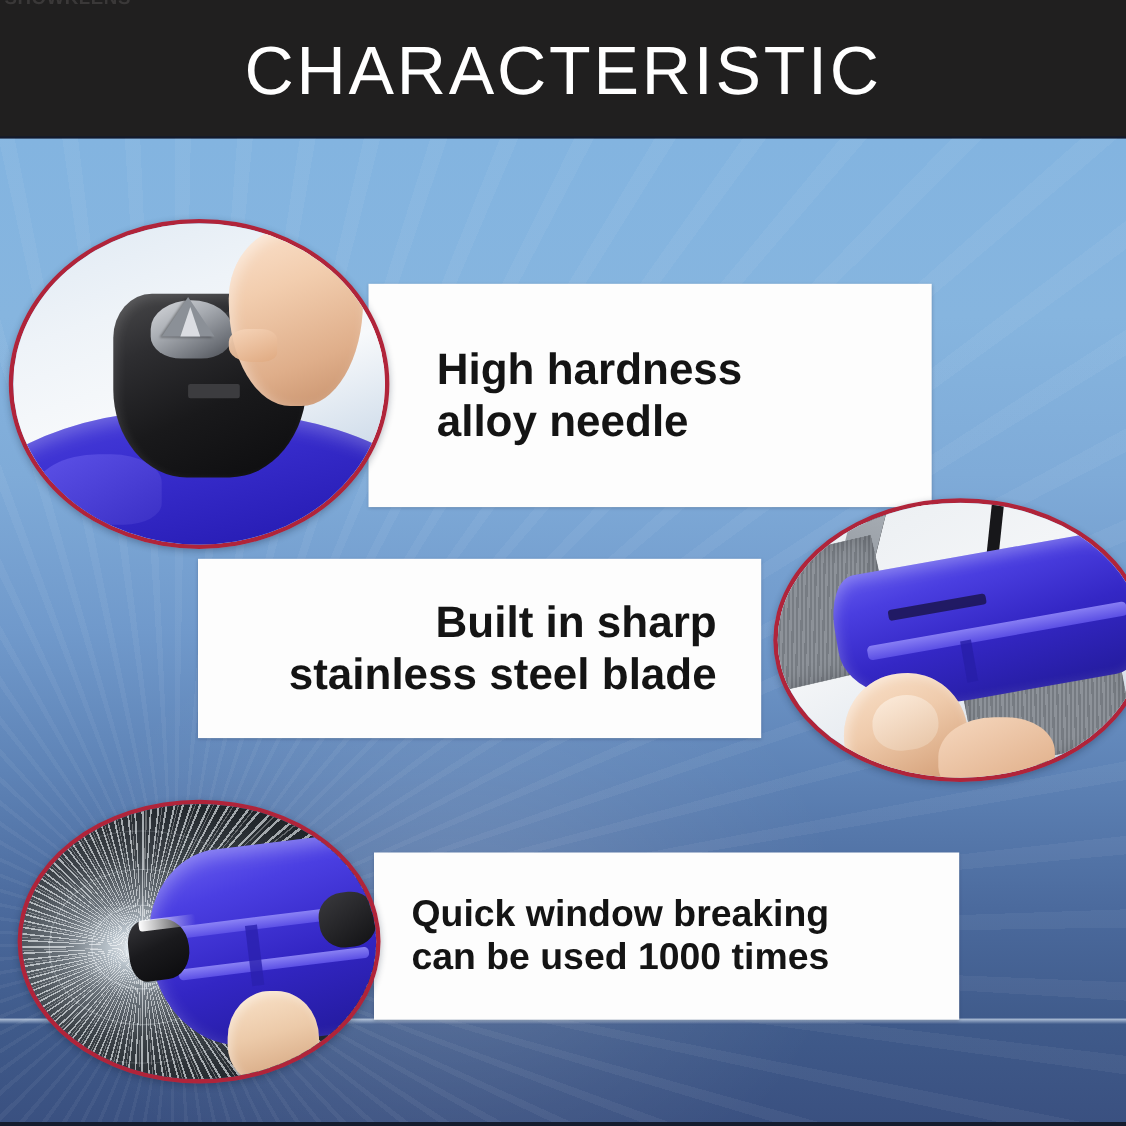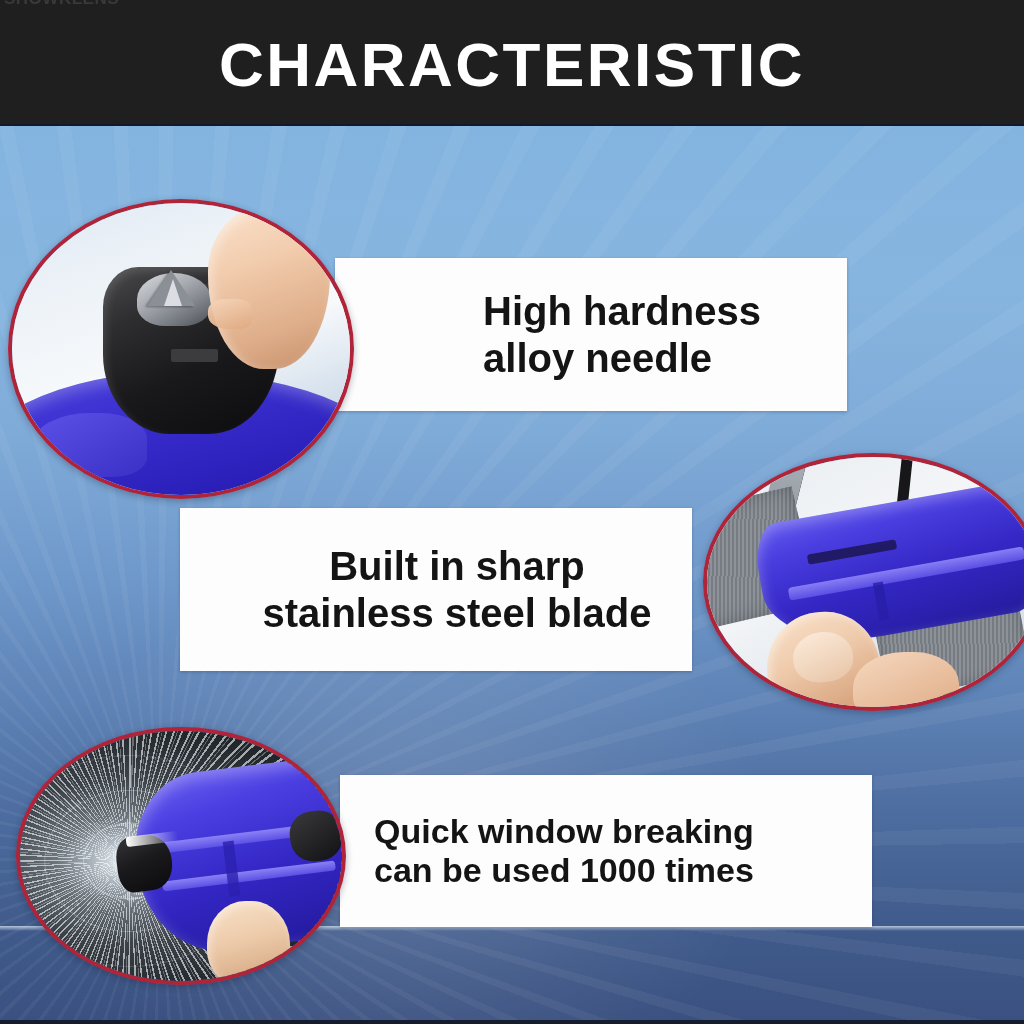--- a/index.html
+++ b/index.html
@@ -36,21 +36,21 @@
     white-space: nowrap;
   }
   .header-title {
     position: absolute;
     left: 0;
     top: 34px;
     width: 1024px;
     text-align: center;
     color: #ffffff;
     font-size: 62px;
-    font-weight: 700;
+    font-weight: 400;
     letter-spacing: 2.5px;
     line-height: 1;
   }
   .header-underline {
     position: absolute;
     left: 0; top: 124px;
     width: 1024px; height: 3px;
     background: #13192b;
   }
 
@@ -116,25 +116,25 @@
     align-items: center;
     box-sizing: border-box;
   }
   .caption-text {
     color: #141414;
     font-weight: 700;
     line-height: 1.16;
     white-space: pre-line;
   }
 
-  #caption-1 { left: 335px; top: 258px; width: 512px; height: 153px; justify-content: center; padding-left: 62px; }
+  #caption-1 { left: 335px; top: 258px; width: 512px; height: 203px; justify-content: flex-start; padding-left: 62px; }
   #caption-1 .caption-text { font-size: 40px; text-align: left; }
 
   #caption-2 { left: 180px; top: 508px; width: 512px; height: 163px; justify-content: center; padding-left: 10px; }
-  #caption-2 .caption-text { font-size: 40px; text-align: center; margin-left: 32px; }
+  #caption-2 .caption-text { font-size: 40px; text-align: right; margin-left: 32px; }
 
   #caption-3 { left: 340px; top: 775px; width: 532px; height: 152px; padding-left: 34px; }
   #caption-3 .caption-text { font-size: 34px; text-align: center; }
 
   
   .medallion {
     position: absolute;
     border-radius: 50%;
     border: 4px solid #b0243a;
     overflow: hidden;

